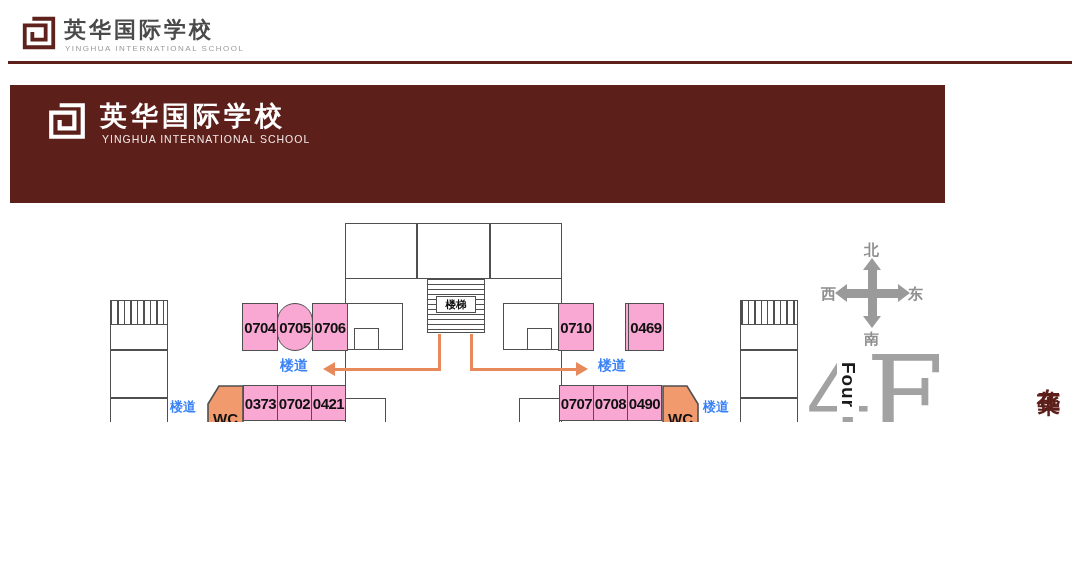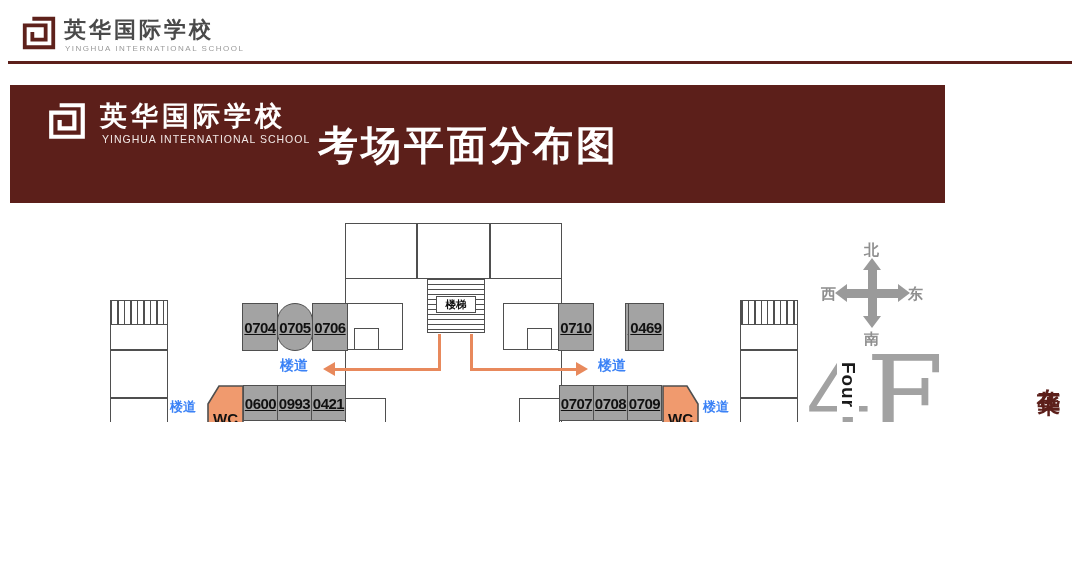--- a/index.html
+++ b/index.html
@@ -1,21 +1,21 @@
 <!DOCTYPE html>
 <html><head>
 <meta charset="utf-8">
 <style>
   html,body{margin:0;padding:0;background:#fff;}
   .page{position:relative;width:1080px;height:422px;background:#fff;overflow:hidden;
         font-family:"Liberation Sans",sans-serif;}
   .abs{position:absolute;box-sizing:border-box;}
   .room{position:absolute;box-sizing:border-box;border:1.6px solid #4f4f4f;background:#fff;
         display:flex;align-items:center;justify-content:center;font-weight:bold;color:#111;}
-  .teal{background:#a3a3a3;text-decoration:underline;}
+  .teal{background:#f9a8d4;}
   .roomnum{font-size:15px;letter-spacing:-0.5px;}
   .hatch-v{background:repeating-linear-gradient(90deg,#4f4f4f 0 1.5px,transparent 1.5px 6.5px);}
   .hatch-h{background:repeating-linear-gradient(180deg,#4f4f4f 0 1.5px,transparent 1.5px 5px);}
   .line{position:absolute;background:#4f4f4f;}
   .lbl{position:absolute;font-weight:bold;color:#3b82f6;}
   .tri{position:absolute;width:0;height:0;}
   .vtext{writing-mode:vertical-rl;}
   .slogan{position:absolute;color:#5c1f1a;font-family:"DejaVu Serif",serif;font-weight:bold;}
   .compass-lbl{position:absolute;color:#8f8f8f;font-size:15px;font-weight:bold;}
   .banner-txt{color:#fff;position:absolute;}
@@ -31,21 +31,20 @@
   <div class="lbl" style="left:64px;top:15px;font-size:22px;color:#4a4a4a;letter-spacing:3px;">英华国际学校</div>
   <div class="abs" style="left:65px;top:44px;font-size:8px;color:#9a9a9a;letter-spacing:1.5px;">YINGHUA INTERNATIONAL SCHOOL</div>
   <div class="line" style="left:8px;top:61px;width:1064px;height:3px;background:#5c1f1a;"></div>
 
   <div class="abs" style="left:10px;top:85px;width:935px;height:118px;background:#5c1f1a;">
     <svg class="abs" style="left:36px;top:14px;color:#ffffff;" width="42" height="44" viewBox="0 0 40 40">
       <path d="M13 5 H35 V35 H5 V12 H27 V27 H13 V19" fill="none" stroke="currentColor" stroke-width="4"></path>
     </svg>
     <div class="banner-txt" style="left:90px;top:13px;font-size:27px;font-weight:bold;letter-spacing:4px;">英华国际学校</div>
     <div class="banner-txt" style="left:92px;top:48px;font-size:10.5px;letter-spacing:1px;color:#f2e9e7;">YINGHUA INTERNATIONAL SCHOOL</div>
-    <div class="banner-txt" style="left:308px;top:33px;font-size:40px;font-weight:bold;letter-spacing:3px;">考场平面分布图</div>
   </div>
 
   <div class="abs" style="left:110px;top:300px;width:58px;height:262px;border:1.6px solid #4f4f4f;background:#fff;">
     <div class="abs hatch-v" style="left:0;top:0;width:100%;height:24px;border-bottom:1.6px solid #4f4f4f;"></div>
     <div class="line" style="left:0;top:48px;width:100%;height:1.6px;"></div>
     <div class="line" style="left:0;top:96px;width:100%;height:1.6px;"></div>
     <div class="line" style="left:0;top:143px;width:100%;height:1.6px;"></div>
     <div class="line" style="left:0;top:190px;width:100%;height:1.6px;"></div>
     <div class="abs hatch-v" style="left:0;top:234px;width:100%;height:25px;border-top:1.6px solid #4f4f4f;"></div>
   </div>
@@ -91,28 +90,28 @@
   <div class="line" style="left:438px;top:334px;width:3px;height:37px;background:#e8895c;"></div>
   <div class="line" style="left:470px;top:334px;width:3px;height:37px;background:#e8895c;"></div>
   <div class="line" style="left:334px;top:368px;width:107px;height:3px;background:#e8895c;"></div>
   <div class="tri" style="left:323px;top:362px;border-top:7px solid transparent;border-bottom:7px solid transparent;border-right:12px solid #e8895c;"></div>
   <div class="line" style="left:470px;top:368px;width:107px;height:3px;background:#e8895c;"></div>
   <div class="tri" style="left:576px;top:362px;border-top:7px solid transparent;border-bottom:7px solid transparent;border-left:12px solid #e8895c;"></div>
   <div class="lbl" style="left:280px;top:357px;font-size:14px;">楼道</div>
   <div class="lbl" style="left:598px;top:357px;font-size:14px;">楼道</div>
 
   <div class="room" style="left:345px;top:398px;width:41px;height:25px;"></div>
-  <div class="room teal roomnum" style="left:243px;top:385px;width:35px;height:36px;">0600</div>
-  <div class="room teal roomnum" style="left:277px;top:385px;width:35px;height:36px;">0993</div>
+  <div class="room teal roomnum" style="left:243px;top:385px;width:35px;height:36px;">0373</div>
+  <div class="room teal roomnum" style="left:277px;top:385px;width:35px;height:36px;">0702</div>
   <div class="room teal roomnum" style="left:311px;top:385px;width:35px;height:36px;">0421</div>
 
   <div class="room" style="left:519px;top:398px;width:41px;height:25px;"></div>
   <div class="room teal roomnum" style="left:559px;top:385px;width:35px;height:36px;">0707</div>
   <div class="room teal roomnum" style="left:593px;top:385px;width:35px;height:36px;">0708</div>
-  <div class="room teal roomnum" style="left:627px;top:385px;width:35px;height:36px;">0709</div>
+  <div class="room teal roomnum" style="left:627px;top:385px;width:35px;height:36px;">0490</div>
 
   <svg class="abs" style="left:207px;top:385px;" width="37" height="60">
     <polygon points="1,19 12,1 36,1 36,59 1,59" fill="#f09a6e" stroke="#4f4f4f" stroke-width="1.6"></polygon>
   </svg>
   <div class="lbl" style="left:207px;top:410px;width:37px;text-align:center;font-size:15px;color:#111;">WC</div>
   <div class="room" style="left:207px;top:445px;width:37px;height:46px;"></div>
   <div class="room" style="left:207px;top:489px;width:37px;height:48px;"></div>
   <div class="line" style="left:167px;top:560px;width:77px;height:2px;"></div>
   <div class="line" style="left:242px;top:537px;width:2px;height:24px;"></div>
 

